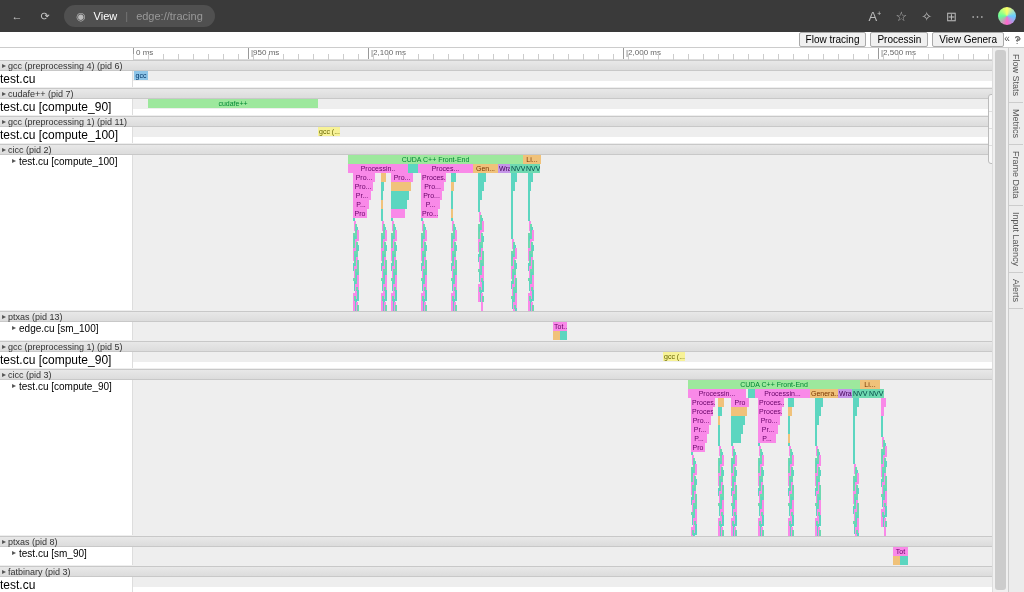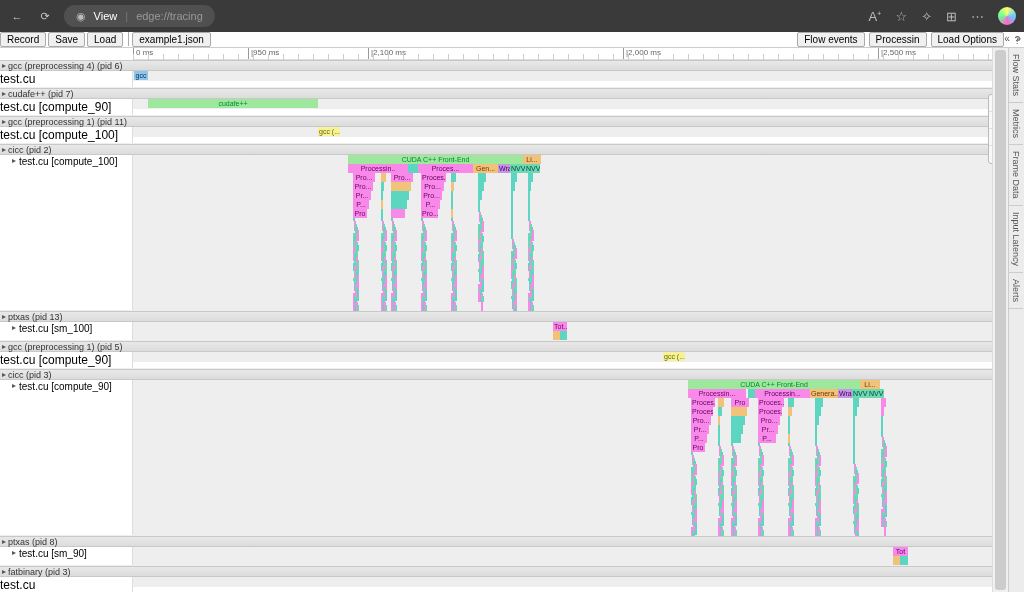--- a/index.html
+++ b/index.html
@@ -85,32 +85,25 @@
     <span>A⁺</span>
     <span>☆</span>
     <span>✧</span>
     <span>⊞</span>
     <span>⋯</span>
     <span class="copilot-icon"></span>
   </div>
 </div>
 
 <div class="toolbar">
-  <div class="toolbar-left">
-    <button>Record</button>
-    <button>Save</button>
-    <button>Load</button>
-    <div class="divider"></div>
-    <button>example1.json</button>
-  </div>
   <div class="toolbar-spacer"></div>
   <div class="toolbar-right">
-    <button>Flow events</button>
+    <button>Flow tracing</button>
     <button>Processin</button>
-    <button>Load Options</button>
+    <button>View Genera</button>
   </div>
   <span style="position:absolute;right:3px;top:33px;font-size:10px;color:#555">«&nbsp;&nbsp;»</span>
 </div>
 <span class="help-q" style="top:35px">?</span>
 
 <div class="content">
 
   <div class="ruler" id="ruler">
       <div class="tick-group" style="left: 0px;">0 ms</div>
       <div class="tick-group" style="left: 115px;">|950 ms</div>
@@ -524,21 +517,21 @@
         </div>
       </div>
       <div class="process-header">
         <span class="arrow">▸</span>
         <span>ptxas (pid 13)</span>
         <span class="close-x">X</span>
       </div>
       <div class="thread-row">
         <div class="thread-label">
           <span class="arrow">▸</span>
-          <span>test.cu [sm_100]</span>
+          <span>edge.cu [sm_100]</span>
         </div>
         <div class="track med">
           <div class="slice pink" style="left: 420px; width: 14px; top: 0px;">Tot...</div>
           <div class="slice orange" style="left: 420px; width: 7px; top: 9px;"></div>
           <div class="slice teal" style="left: 427px; width: 7px; top: 9px;"></div>
         </div>
       </div>
       <div class="process-header">
         <span class="arrow">▸</span>
         <span>gcc (preprocessing 1) (pid 5)</span>

